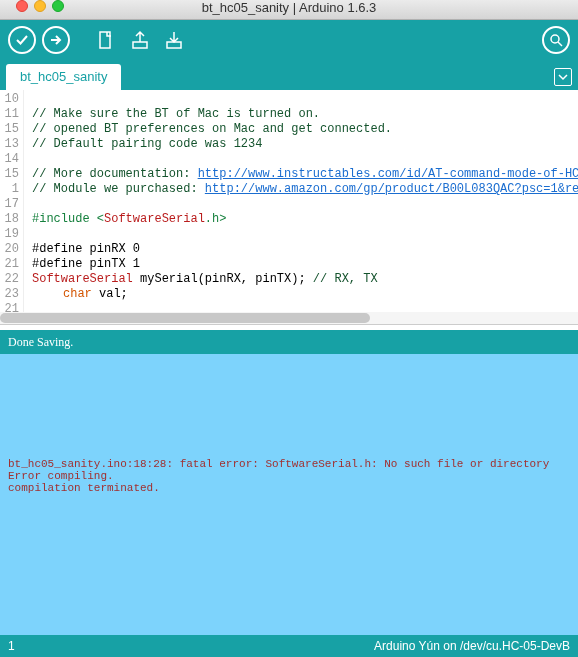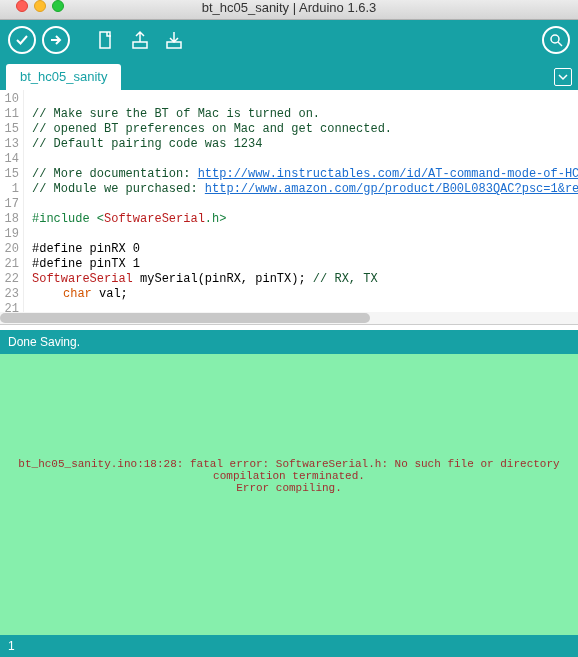--- a/index.html
+++ b/index.html
@@ -23,22 +23,22 @@
 .gutter { width: 24px; background: #fff; border-right: 1px solid #eee; color: #999; text-align: right; padding: 2px 4px 0 0; user-select: none; font-family: Liberation Mono, monospace; }
 .code { flex: 1; padding: 2px 0 0 8px; white-space: pre; overflow: hidden; position: relative; }
 .kw { color: #d35400; margin-left: 31px; }
 .comment { color: #14532d; }
 .link { color: #1a6dd0; text-decoration: underline; }
 .pre { color: #15803d; }
 .special { color: #b91c1c; }
 .hscroll { position: absolute; bottom: 0; left: 0; right: 0; height: 12px; background: #f5f5f5; }
 .hscroll-thumb { position: absolute; top: 1px; left: 0; width: 370px; height: 10px; background: #c8c8c8; border-radius: 5px; }
 .divider { height: 6px; background: #fff; border-top: 1px solid #ccc; }
-.statusbar { height: 24px; background: #17a1a5; color: #fff; display: flex; align-items: center; padding: 0 8px; font-size: 12px; }
-.console { flex: 1; background: #86efac; color: #fff; font-family: Monaco, "Courier New", monospace; font-size: 11px; padding: 8px; overflow: hidden; position: relative; text-align: center; }
+.statusbar { height: 24px; background: #17a1a5; color: #fff; display: flex; align-items: center; padding: 0 8px; font-size: 12px; font-family: Liberation Serif, serif; }
+.console { flex: 1; background: #7dd3fc; color: #fff; font-family: Monaco, "Courier New", monospace; font-size: 11px; padding: 8px; overflow: hidden; position: relative; }
 .console .err { color: #a03030; }
 .console-line { white-space: pre; }
 .footer { height: 22px; background: #17a1a5; color: #fff; display: flex; align-items: center; padding: 0 8px; font-size: 12px; }
 .footer-right { margin-left: auto; }
 </style>
 </head>
 <body>
 
 <div class="titlebar">
   <div class="traffic">
@@ -131,19 +131,20 @@
 <div class="console" id="console">
     <div class="console-line">&nbsp;</div>
     <div class="console-line">&nbsp;</div>
     <div class="console-line">&nbsp;</div>
     <div class="console-line">&nbsp;</div>
     <div class="console-line">&nbsp;</div>
     <div class="console-line">&nbsp;</div>
     <div class="console-line">&nbsp;</div>
     <div class="console-line">&nbsp;</div>
     <div class="console-line err">bt_hc05_sanity.ino:18:28: fatal error: SoftwareSerial.h: No such file or directory</div>
+    <div class="console-line err">Error compiling.</div>
     <div class="console-line err">compilation terminated.</div>
-    <div class="console-line err">Error compiling.</div>
   </div>
 
 <div class="footer">
   <span>1</span>
+  <span class="footer-right">Arduino Yún on /dev/cu.HC-05-DevB</span>
 </div>
 
 </body></html>

